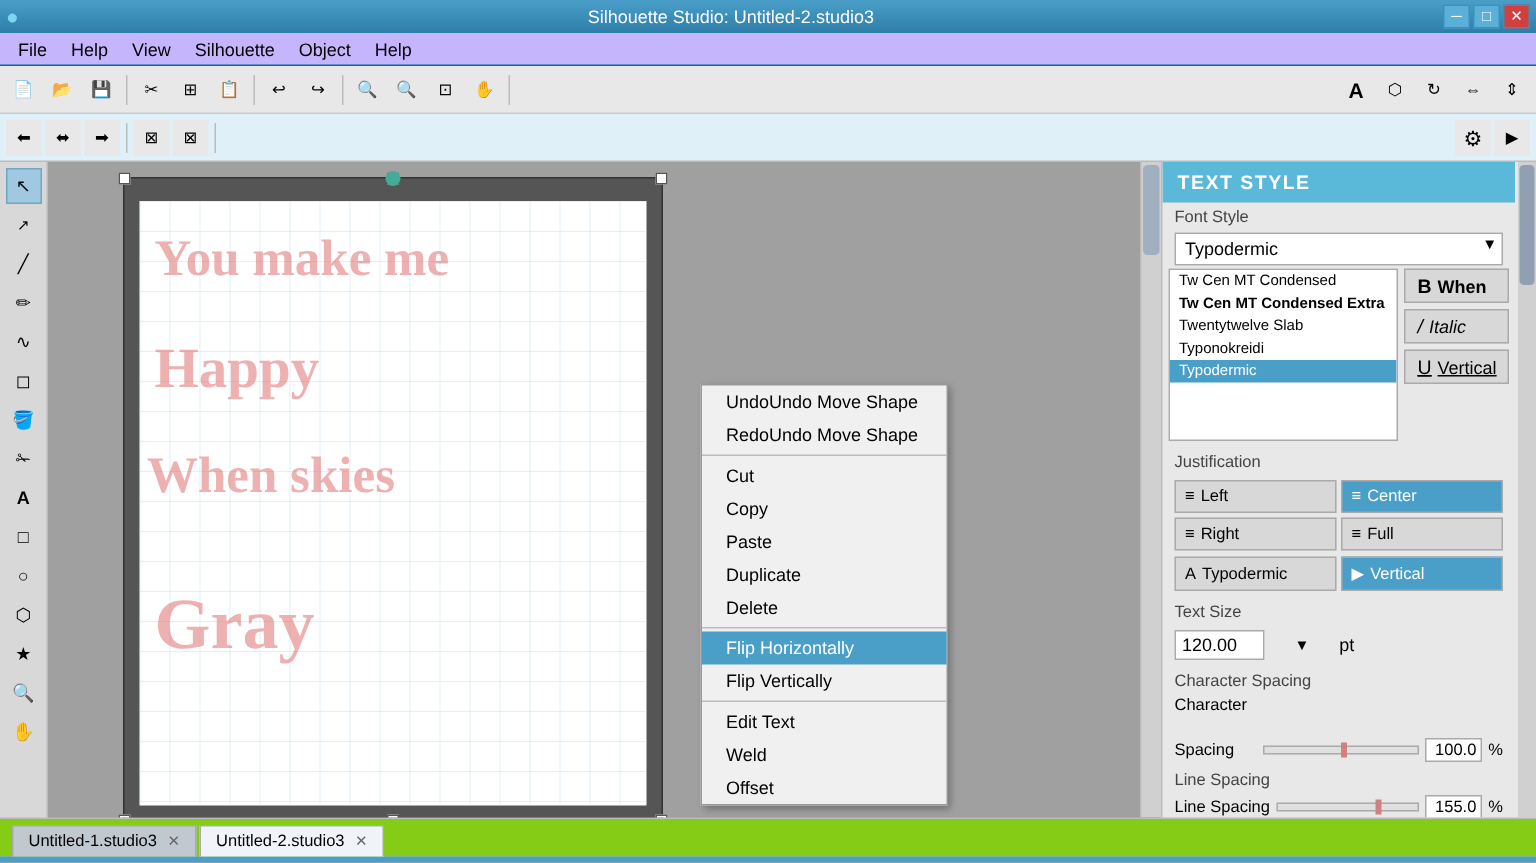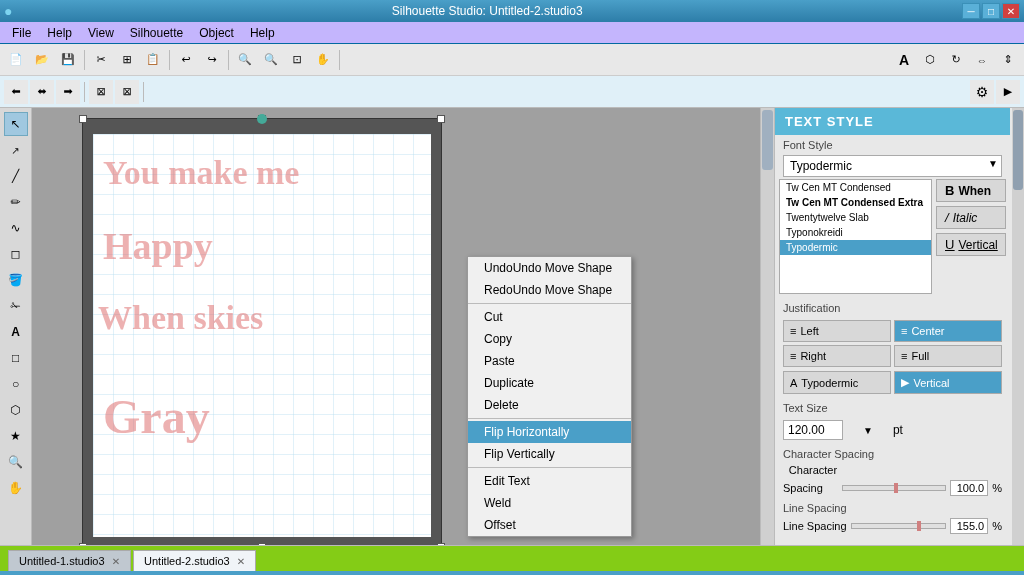--- a/index.html
+++ b/index.html
@@ -378,21 +378,21 @@
 
         <div class="panel-section-label">Text Size</div>
         <div class="text-size-row">
           <input type="text" class="size-input" value="120.00" style="">
           <span style="font-size:10px; cursor:pointer;">▼</span>
           <span class="size-unit">pt</span>
         </div>
 
         <div class="panel-section-label">Character Spacing</div>
         <div style="margin: 2px 8px;">
-          <div style="display:flex; align-items:center; gap:4px; margin-bottom:4px;text-align:center;">
+          <div style="display:flex; align-items:center; gap:4px; margin-bottom:16px;">
             <span style="font-size:11px; min-width:60px;">Character</span>
           </div>
           <div style="display:flex; align-items:center; gap:4px;">
             <span style="font-size:11px; min-width:55px;">Spacing</span>
             <div style="flex:1; height:6px; background:#e0e0e0; border:1px solid #aaa; position:relative;">
               <div style="position:absolute; left:50%; top:-3px; width:4px; height:10px; background:#d08080; cursor:pointer;"></div>
             </div>
             <input type="text" style="width: 38px; border: 1px solid rgb(170, 170, 170); padding: 1px 3px; font-size: 11px; text-align: right;" value="100.0">
             <span style="font-size:11px;">%</span>
           </div>

